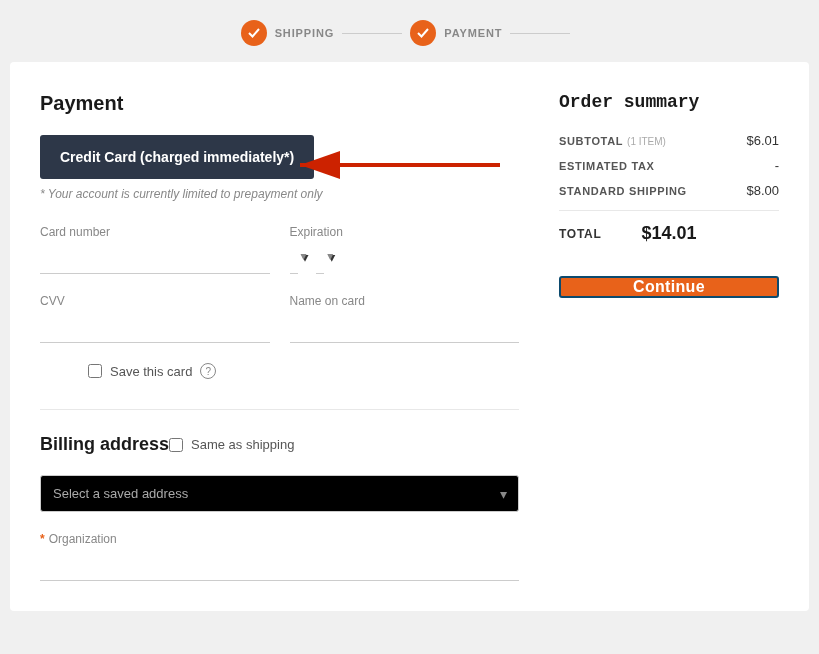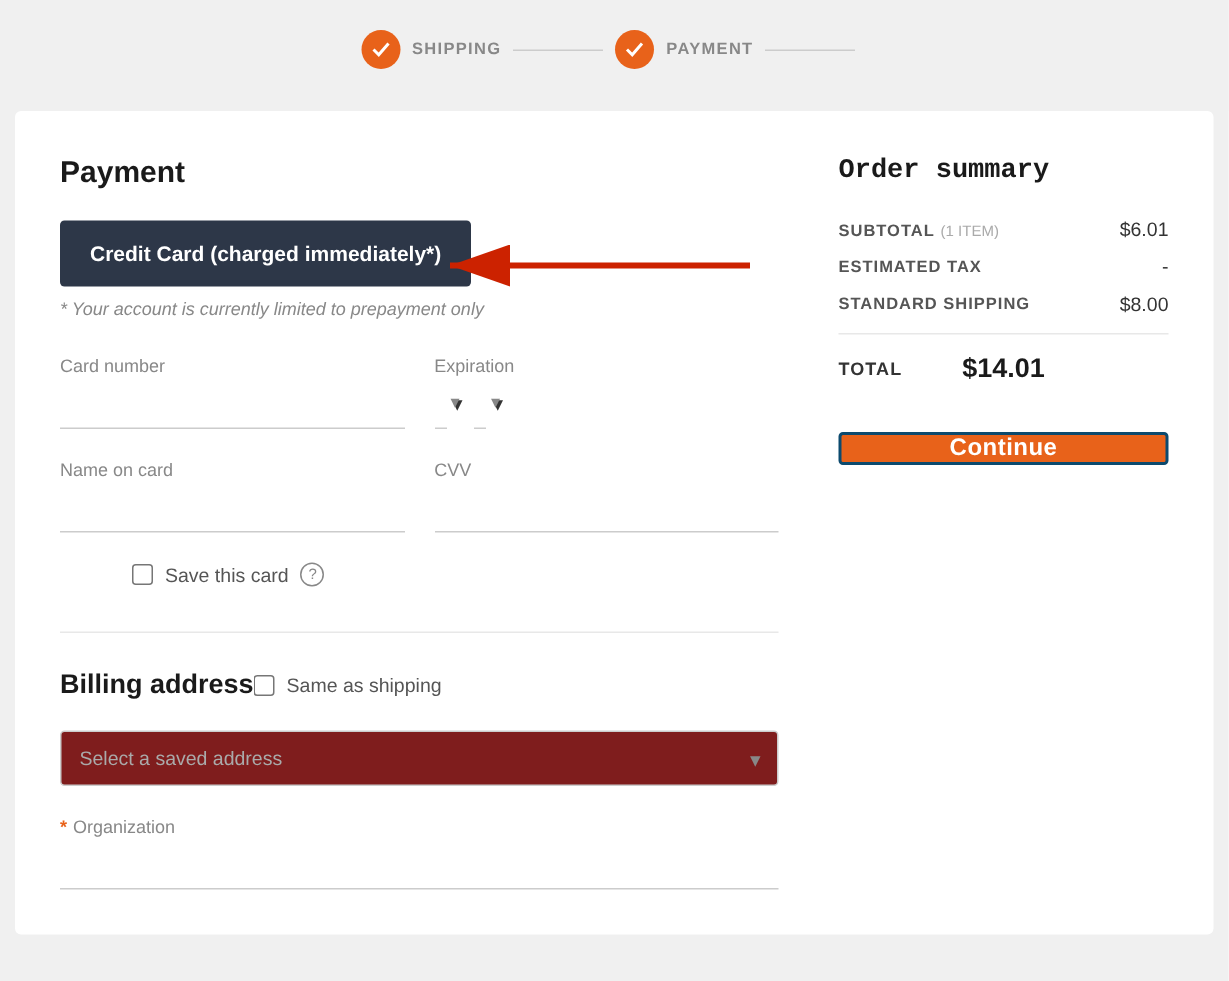--- a/index.html
+++ b/index.html
@@ -1,21 +1,21 @@
 <!DOCTYPE html>
 <html><head>
   <meta charset="utf-8">
   <style>
     * { box-sizing: border-box; margin: 0; padding: 0; }
     body { background: #f0f0f0; font-family: -apple-system, BlinkMacSystemFont, 'Segoe UI', Arial, sans-serif; font-size: 14px; color: #333; }
 
     .page-wrapper { max-width: 819px; margin: 0 auto; background: #f0f0f0; min-height: 654px; }
 
     
-    .progress-bar { display: flex; align-items: center; justify-content: center; padding: 20px 0 28px; gap: 0; background: #f0f0f0; }
+    .progress-bar { display: flex; align-items: center; justify-content: center; padding: 20px 0 16px; gap: 0; background: #f0f0f0; }
     .progress-step { display: flex; align-items: center; gap: 8px; }
     .step-circle { width: 26px; height: 26px; border-radius: 50%; display: flex; align-items: center; justify-content: center; font-size: 12px; flex-shrink: 0; }
     .step-circle.completed { background: #e8621a; color: white; }
     .step-circle.active { background: white; border: 2px solid #ccc; color: #ccc; }
     .step-label { font-size: 11px; font-weight: 600; letter-spacing: 0.08em; color: #888; text-transform: uppercase; }
     .step-label.completed { color: #888; }
     .step-connector { width: 60px; height: 1px; background: #ccc; margin: 0 8px; }
 
     
     .main-content { background: white; margin: 0 10px; border-radius: 4px; padding: 30px; display: flex; gap: 40px; }
@@ -51,21 +51,21 @@
 
     
     .billing-section { border-top: 1px solid #e8e8e8; padding-top: 24px; }
     .billing-header { display: flex; align-items: center; justify-content: flex-start; margin-bottom: 20px; }
     .billing-title { font-size: 18px; font-weight: 700; color: #1a1a1a; }
     .same-as-shipping { display: flex; align-items: center; gap: 8px; font-size: 13px; color: #555; }
     .same-checkbox { width: 14px; height: 14px; border: 1px solid #ccc; cursor: pointer; }
 
     
     .address-select-wrapper { position: relative; margin-bottom: 20px; }
-    .address-select { width: 100%; border: 1px solid #ccc; border-radius: 3px; padding: 10px 32px 10px 12px; font-size: 13px; color: #aaa; appearance: none; -webkit-appearance: none; background: #7f1d1d; cursor: pointer; outline: none; }
+    .address-select { width: 100%; border: 1px solid #ccc; border-radius: 3px; padding: 10px 32px 10px 12px; font-size: 13px; color: #aaa; appearance: none; -webkit-appearance: none; background: #000000; cursor: pointer; outline: none; }
     .address-select-arrow { position: absolute; right: 12px; top: 50%; transform: translateY(-50%); color: #888; pointer-events: none; }
 
     
     .required-label { display: flex; align-items: center; gap: 4px; font-size: 12px; color: #888; margin-bottom: 6px; }
     .required-star { color: #e8621a; font-weight: 700; }
 
     
     .right-panel { width: 220px; flex-shrink: 0; }
     .order-summary-title { font-size: 18px; font-weight: 700; color: #1a1a1a; margin-bottom: 20px; font-family: Liberation Mono, monospace; }
     .summary-row { display: flex; justify-content: space-between; align-items: center; margin-bottom: 10px; }
@@ -151,26 +151,26 @@
                 <option></option>
               </select>
               <span>▾</span>
             </div>
           </div>
         </div>
       </div>
 
       
       <div class="form-row">
+        <div class="form-group half">
+          <label class="field-label">CVV</label>
+          <input type="text" class="field-input" value="" style="">
+        </div>
         <div class="form-group">
           <label class="field-label">Name on card</label>
-          <input type="text" class="field-input" value="" style="">
-        </div>
-        <div class="form-group half">
-          <label class="field-label">CVV</label>
           <input type="text" class="field-input" value="" style="">
         </div>
       </div>
 
       
       <div class="save-card-row">
         <input type="checkbox" class="save-card-checkbox" style="">
         <span class="save-card-label">Save this card</span>
         <span class="help-icon">?</span>
       </div>

